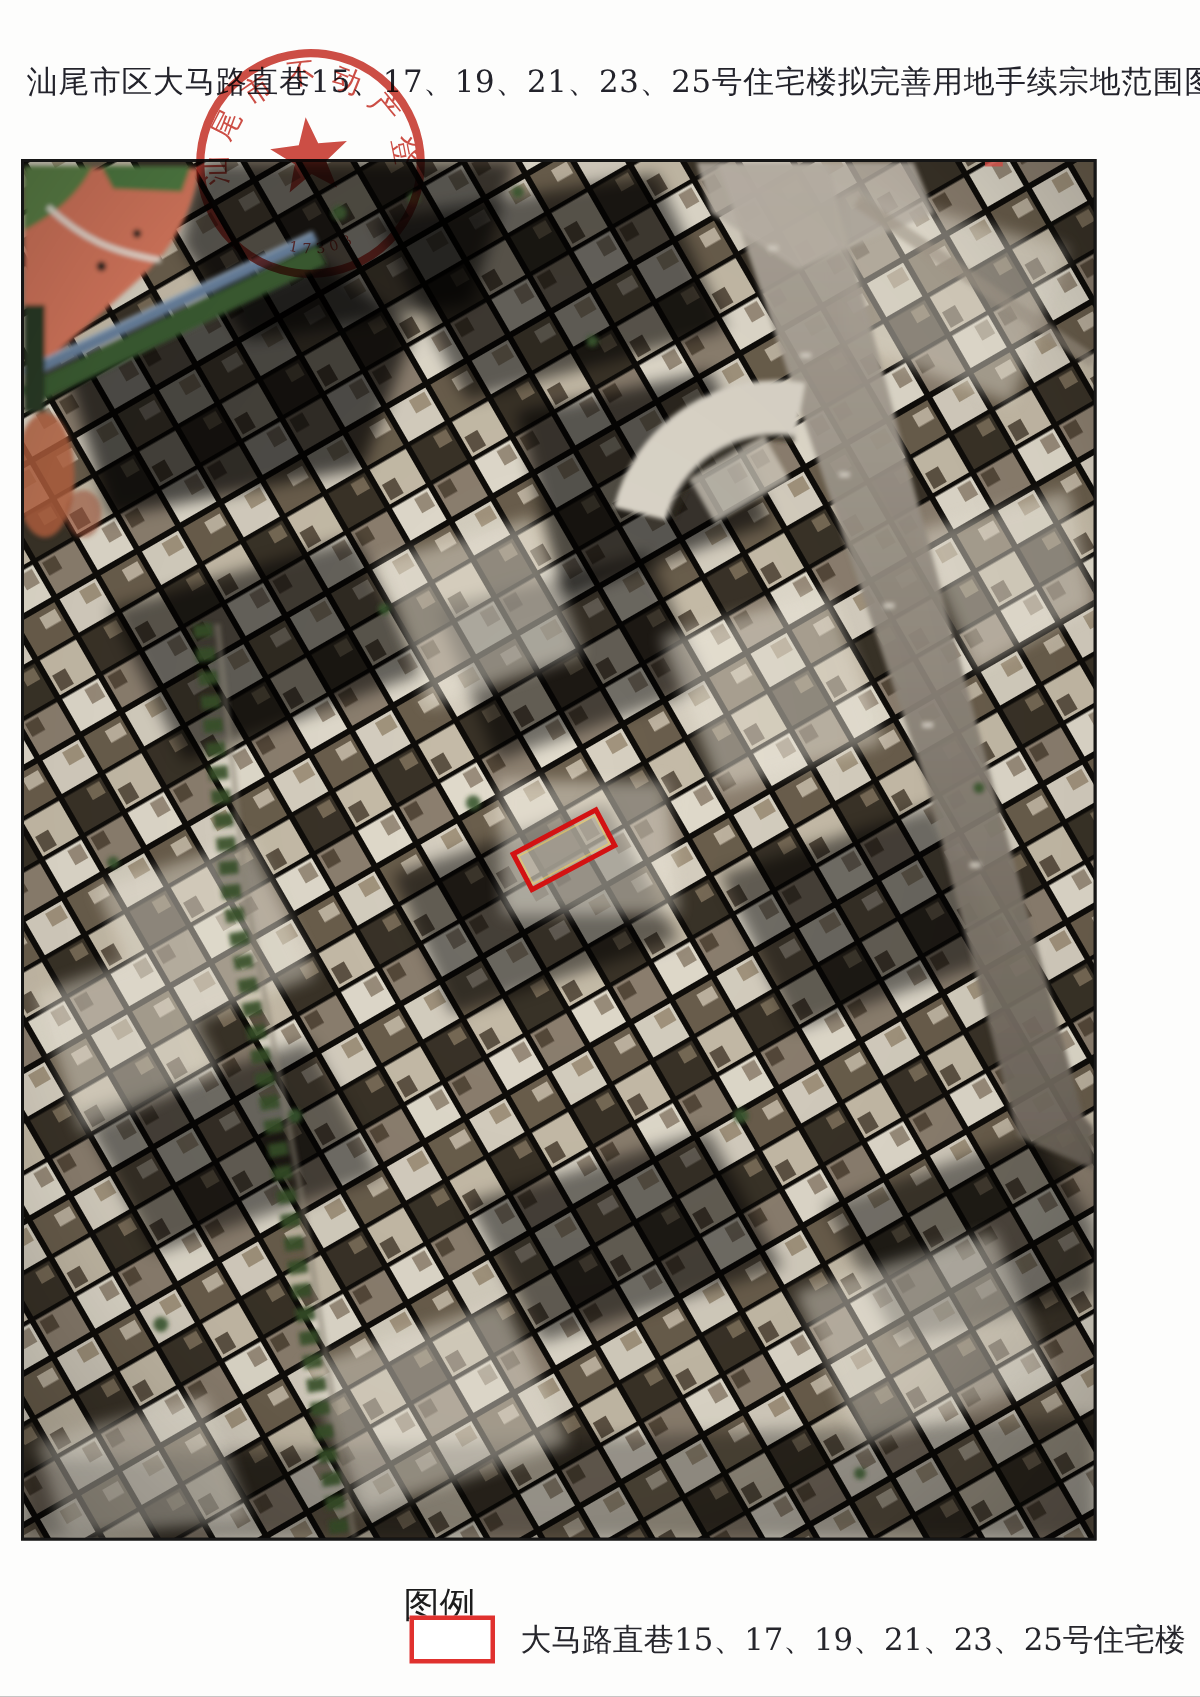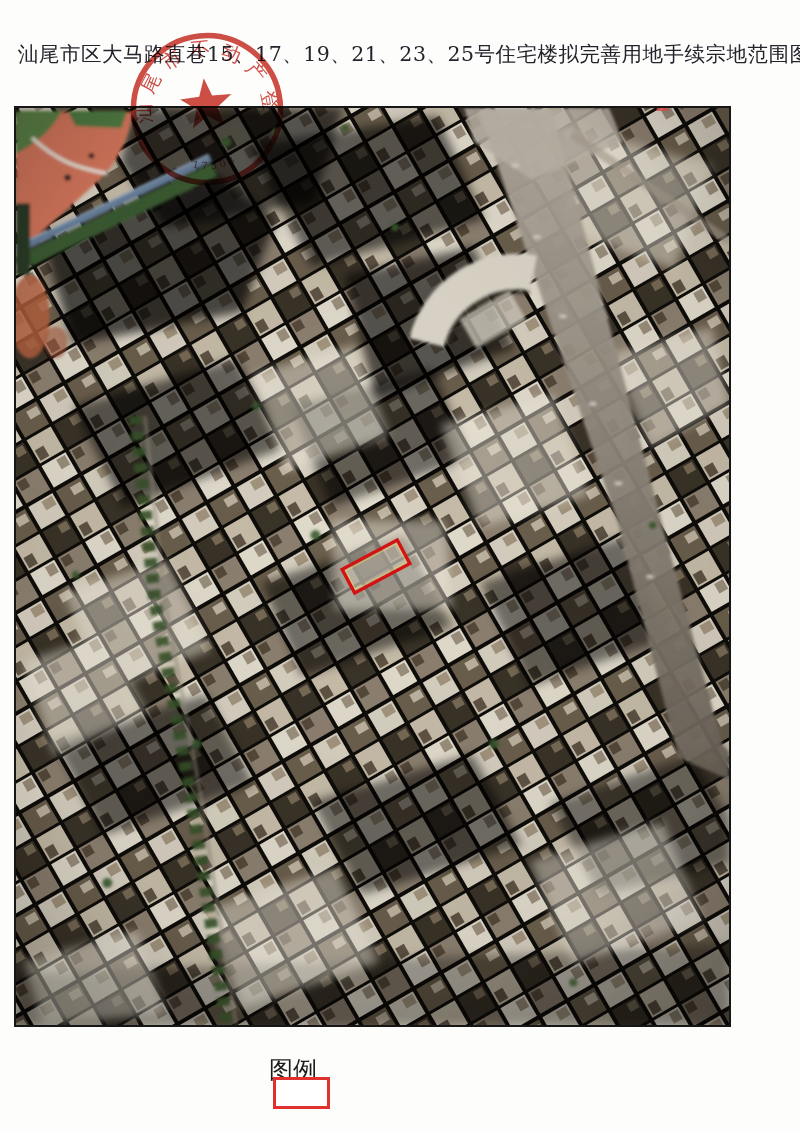--- a/index.html
+++ b/index.html
@@ -178,16 +178,17 @@
           <textPath href="#sb" startOffset="20">17303</textPath>
         </text>
       </g>
     </svg>
   </div>
 
   <div class="legend">
     <div class="legend-heading">图例</div>
     <div class="legend-row">
       <span class="legend-swatch"></span>
+      <span class="legend-label">大马路直巷15、17、19、21、23、25号住宅楼</span>
     </div>
   </div>
 
 </div>
 
 </body></html>

